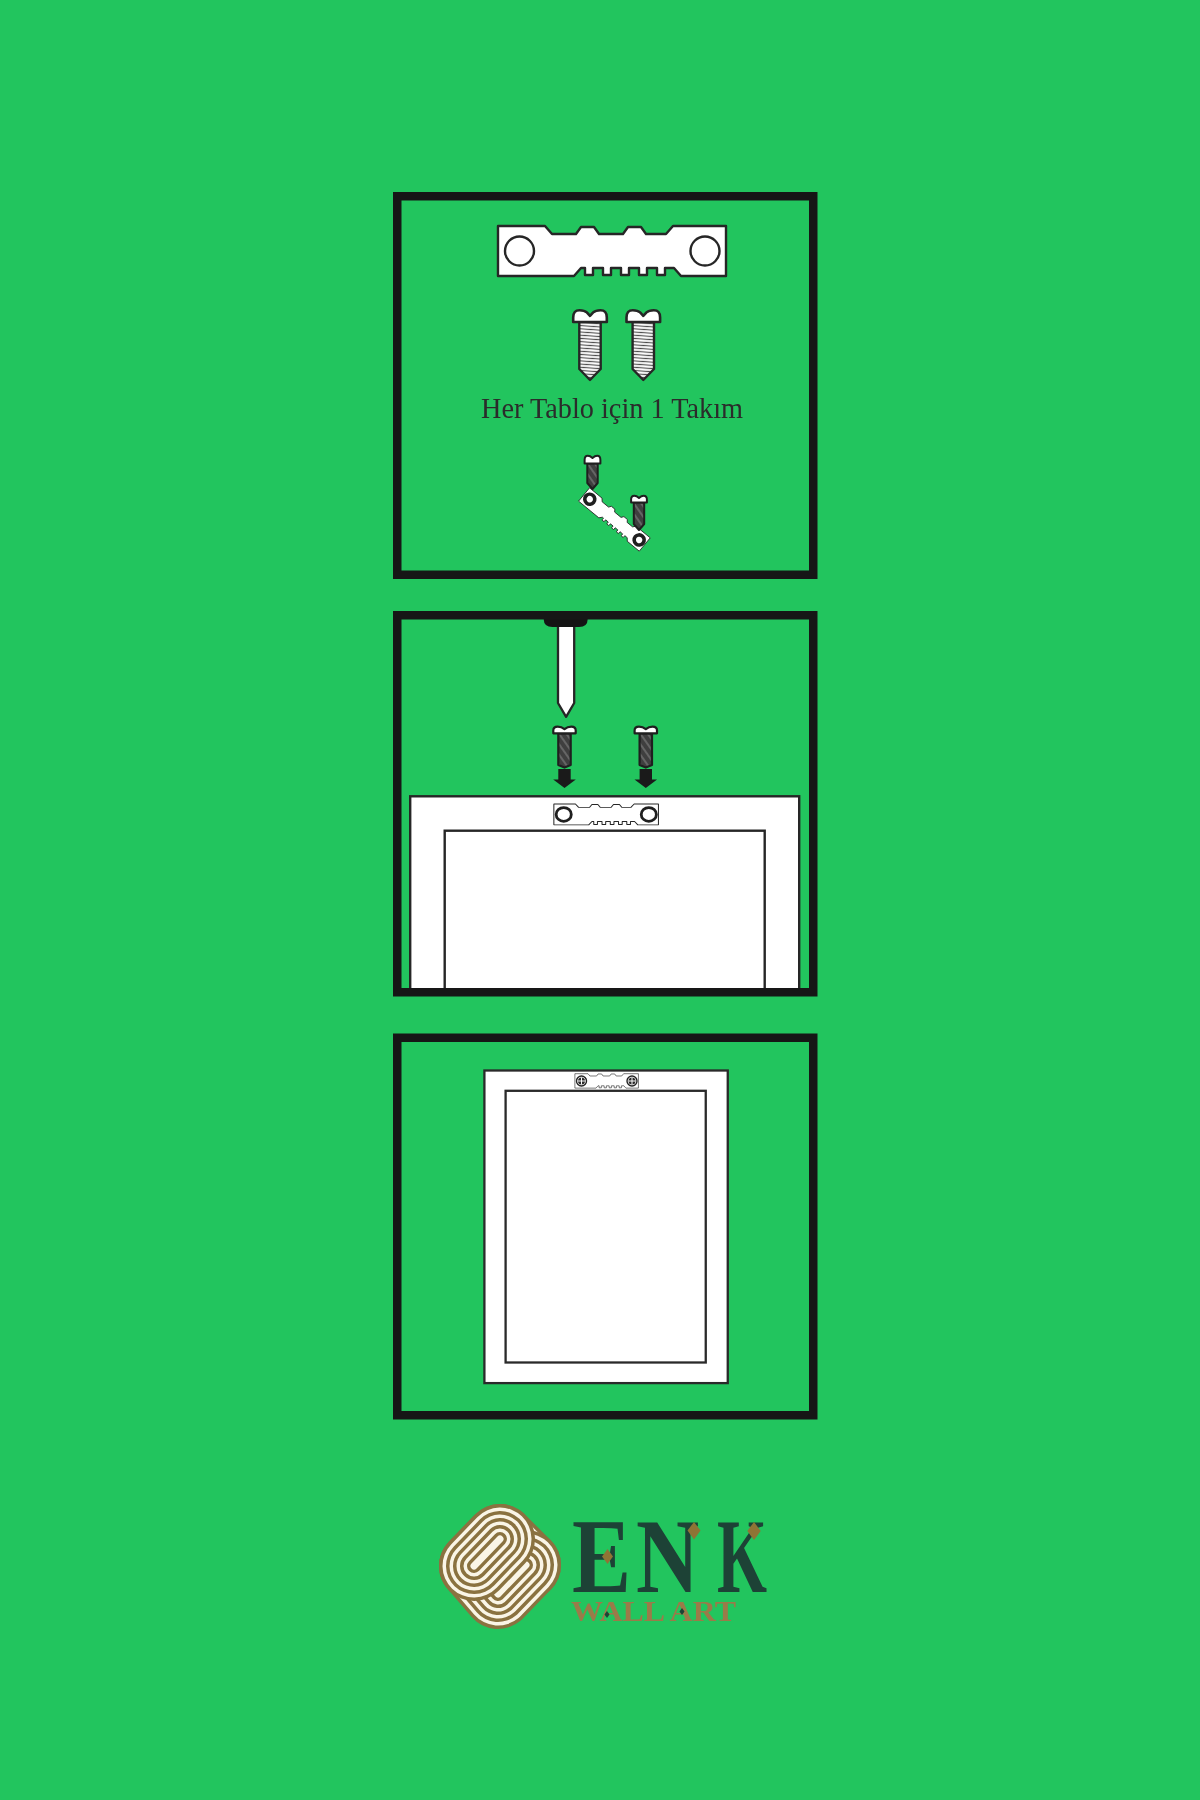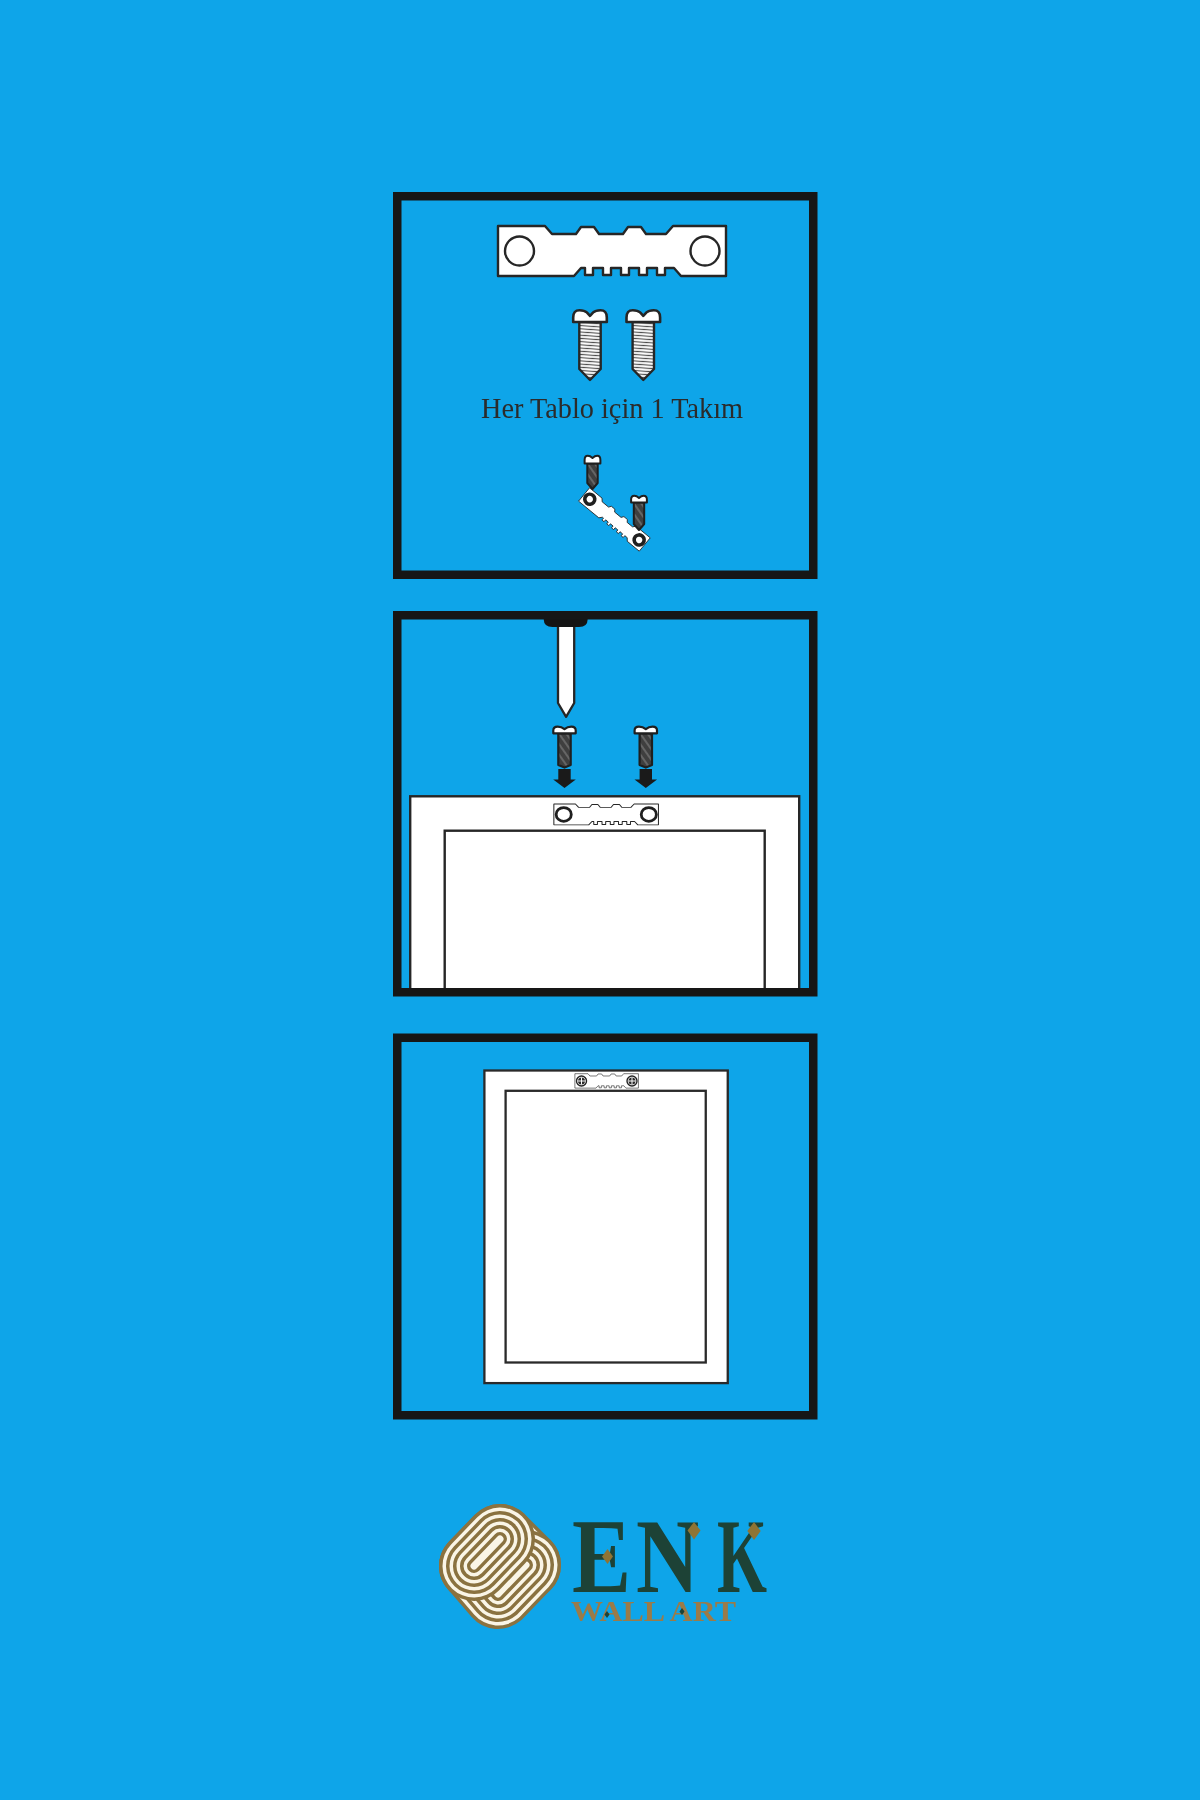--- a/index.html
+++ b/index.html
@@ -1,16 +1,16 @@
 <!DOCTYPE html>
 <html><head>
 <meta charset="utf-8">
 <style>
   html,body{margin:0;padding:0;background:#ffffff;}
-  .page{position:relative;width:1200px;height:1800px;background:#0ea5e9;overflow:hidden;
+  .page{position:relative;width:1200px;height:1800px;background:#22c55e;overflow:hidden;
         font-family:"Liberation Sans", sans-serif;}
 </style>
 </head>
 <body>
 <div class="page">
 <svg width="1200" height="1800" viewBox="0 0 1200 1800">
 <defs>
   <pattern id="thr" width="5" height="3.2" patternUnits="userSpaceOnUse" patternTransform="rotate(4)">
     <rect width="5" height="3.2" fill="#ffffff"></rect>
     <path d="M0 1.2 H5" stroke="#4c4c4c" stroke-width="1.15"></path>

